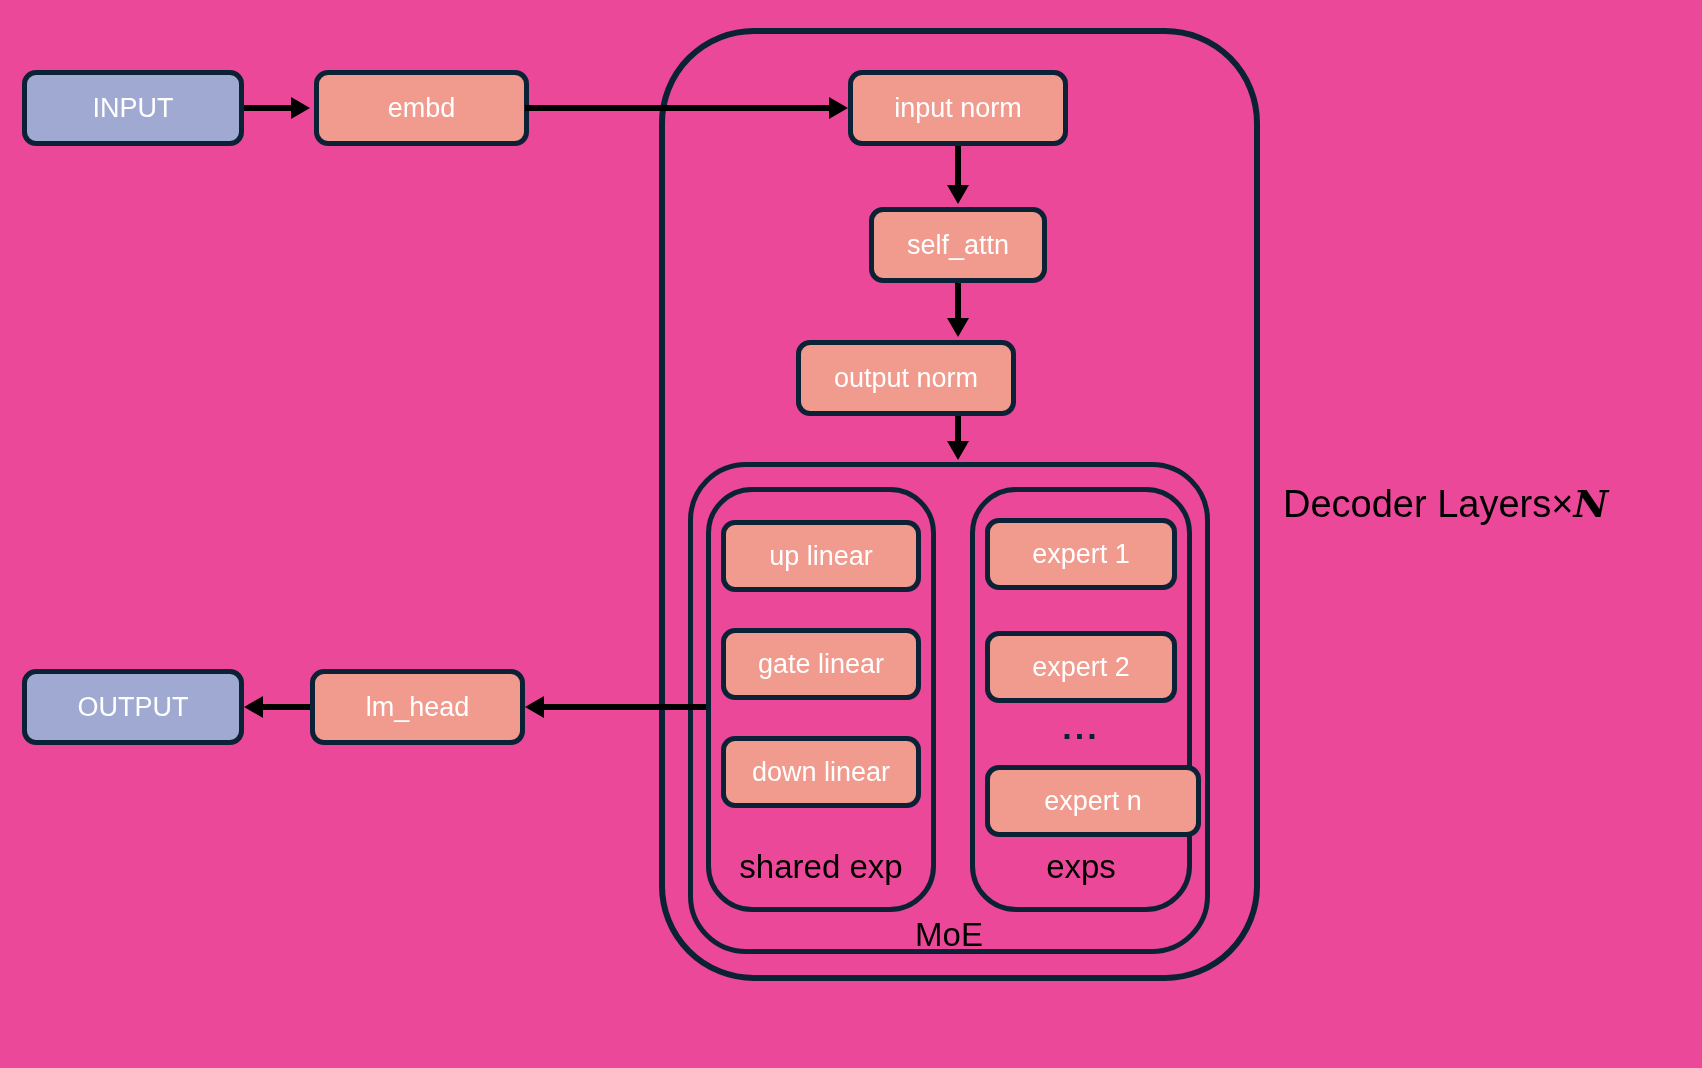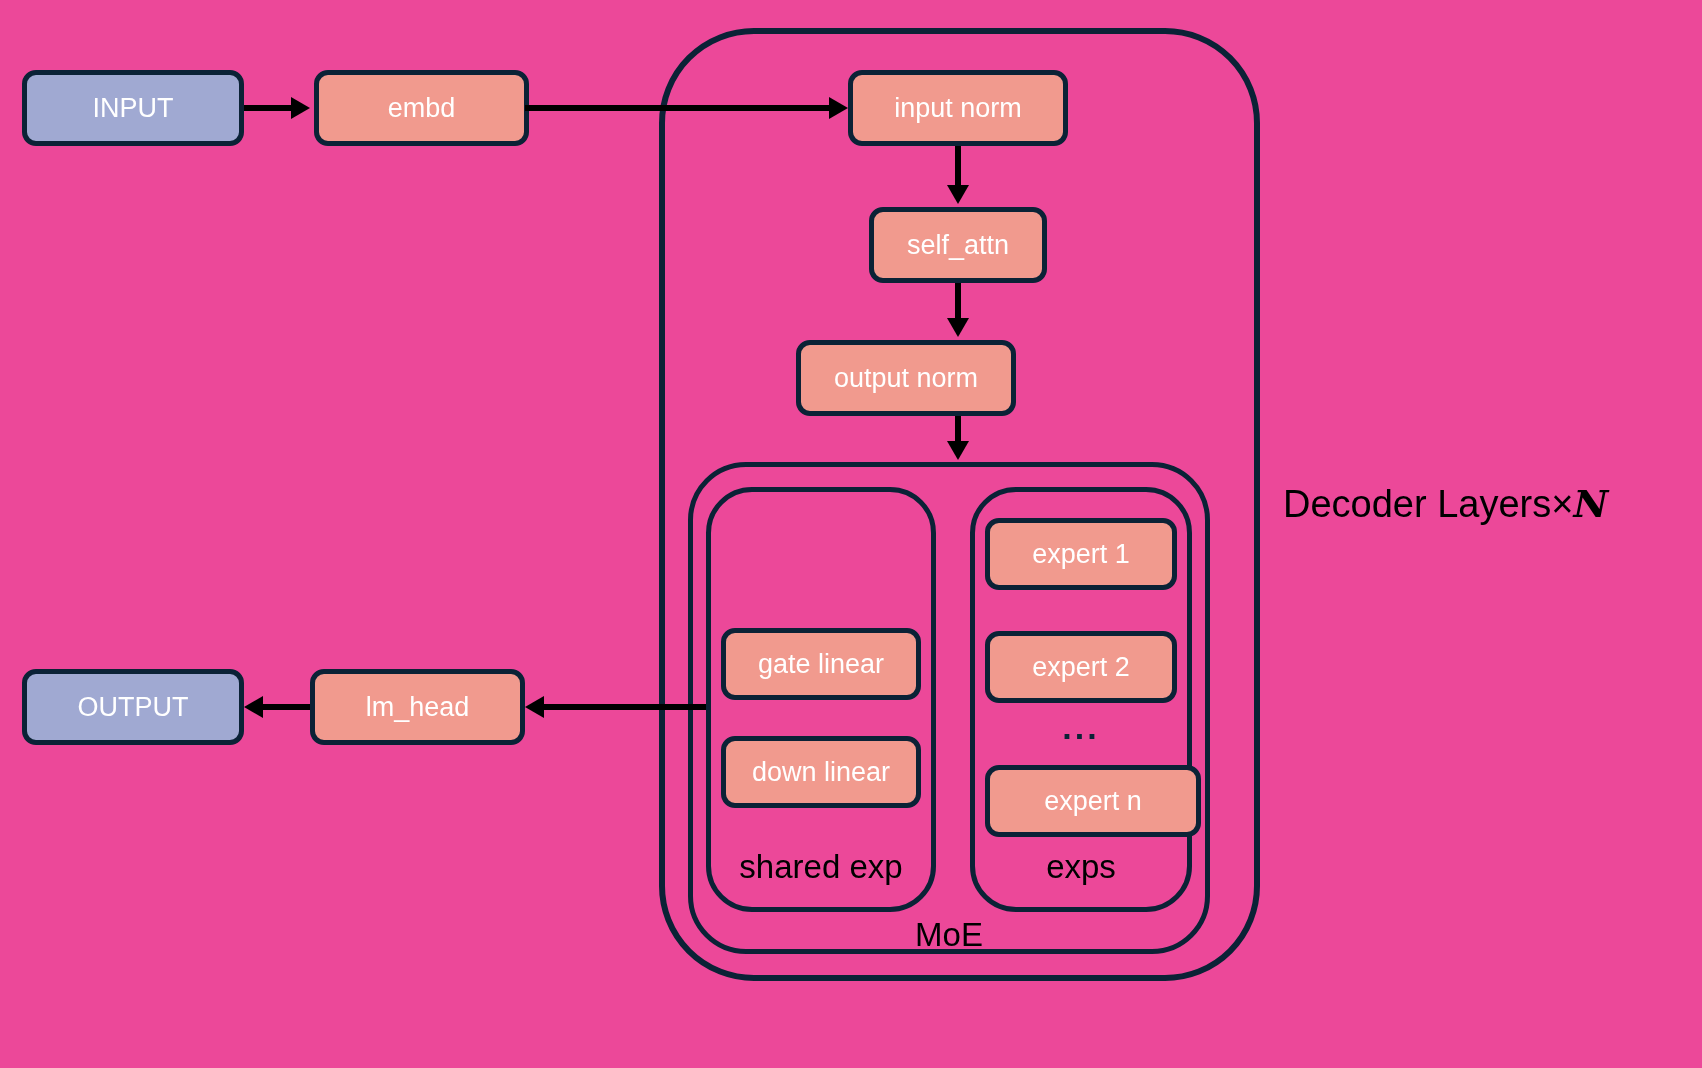--- a/index.html
+++ b/index.html
@@ -89,20 +89,21 @@
   <div class="container moe-box"></div>
   <div class="container shared-box"></div>
   <div class="container exps-box"></div>
 
   <div class="node purple" style="left:22px;top:70px;width:222px;height:76px;">INPUT</div>
   <div class="node salmon" style="left:314px;top:70px;width:215px;height:76px;">embd</div>
   <div class="node salmon" style="left:848px;top:70px;width:220px;height:76px;">input norm</div>
   <div class="node salmon" style="left:869px;top:207px;width:178px;height:76px;">self_attn</div>
   <div class="node salmon" style="left:796px;top:340px;width:220px;height:76px;">output norm</div>
 
+  <div class="node salmon" style="left:721px;top:520px;width:200px;height:72px;">up linear</div>
   <div class="node salmon" style="left:721px;top:628px;width:200px;height:72px;">gate linear</div>
   <div class="node salmon" style="left:721px;top:736px;width:200px;height:72px;">down linear</div>
   <div class="lbl" style="left:706px;top:848px;width:230px;">shared exp</div>
 
   <div class="node salmon" style="left:985px;top:518px;width:192px;height:72px;">expert 1</div>
   <div class="node salmon" style="left:985px;top:631px;width:192px;height:72px;">expert 2</div>
   <div class="dots" style="left:985px;top:708px;width:192px;">...</div>
   <div class="node salmon" style="left:985px;top:765px;width:216px;height:72px;">expert n</div>
   <div class="lbl" style="left:688px;top:916px;width:522px;">MoE</div>
 

